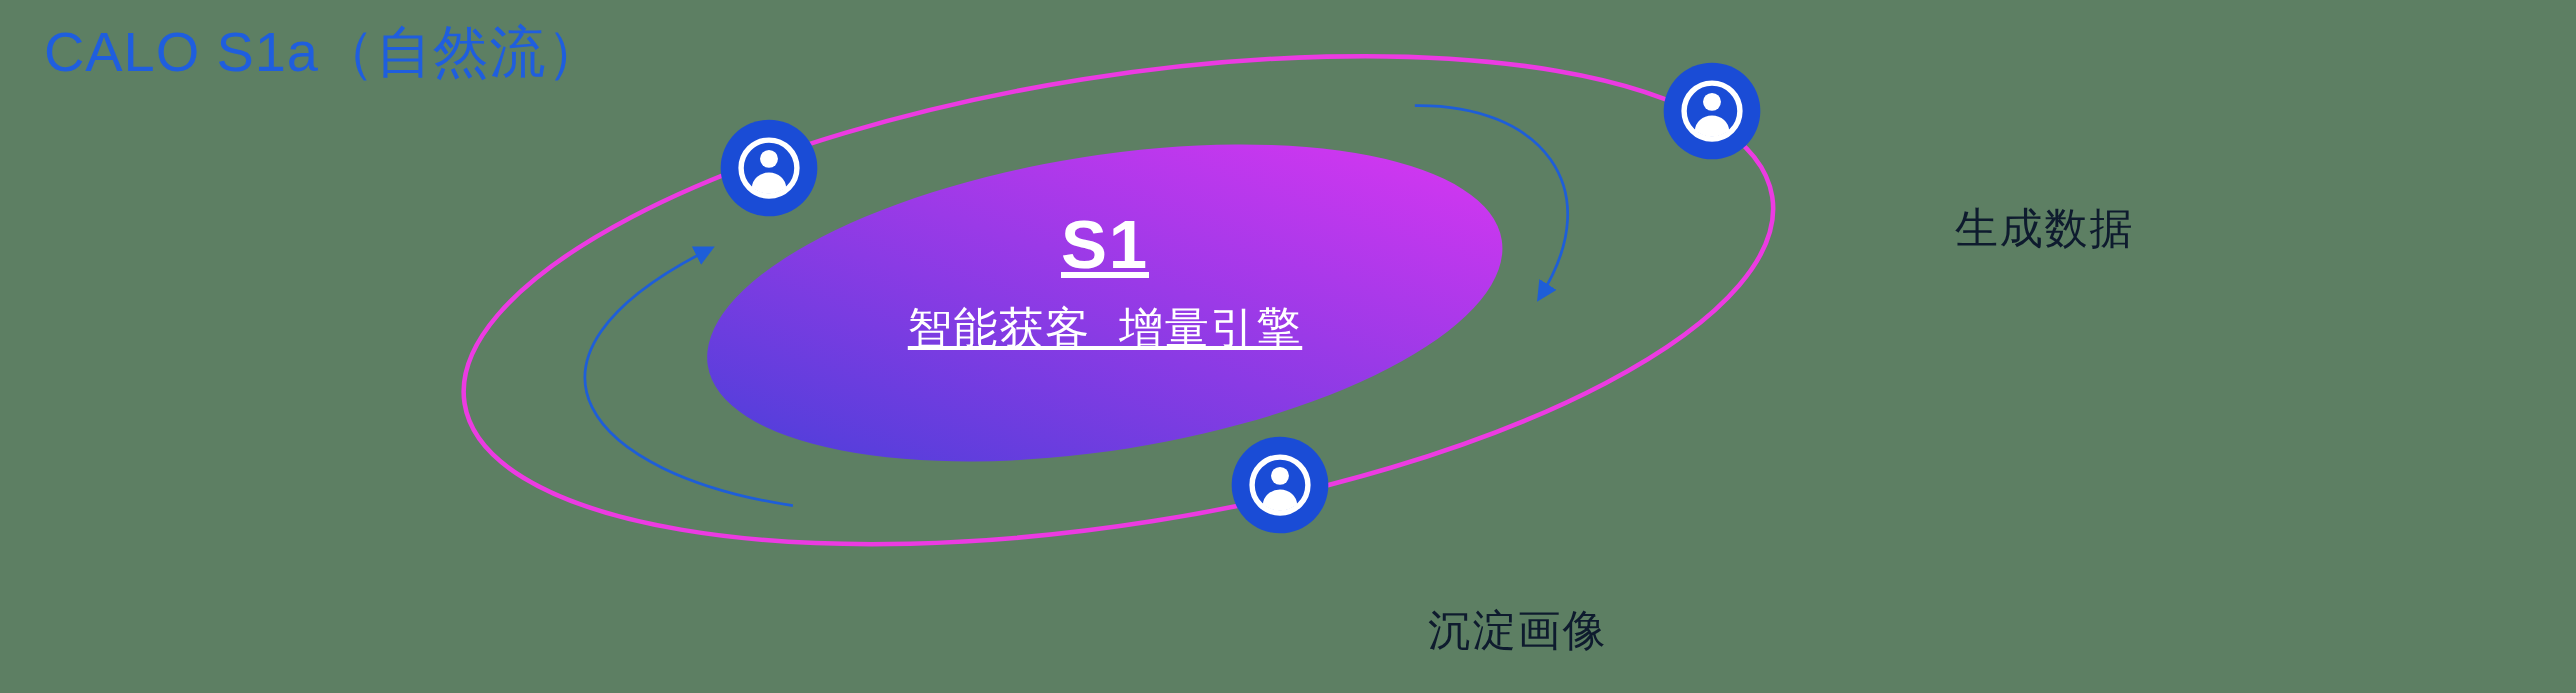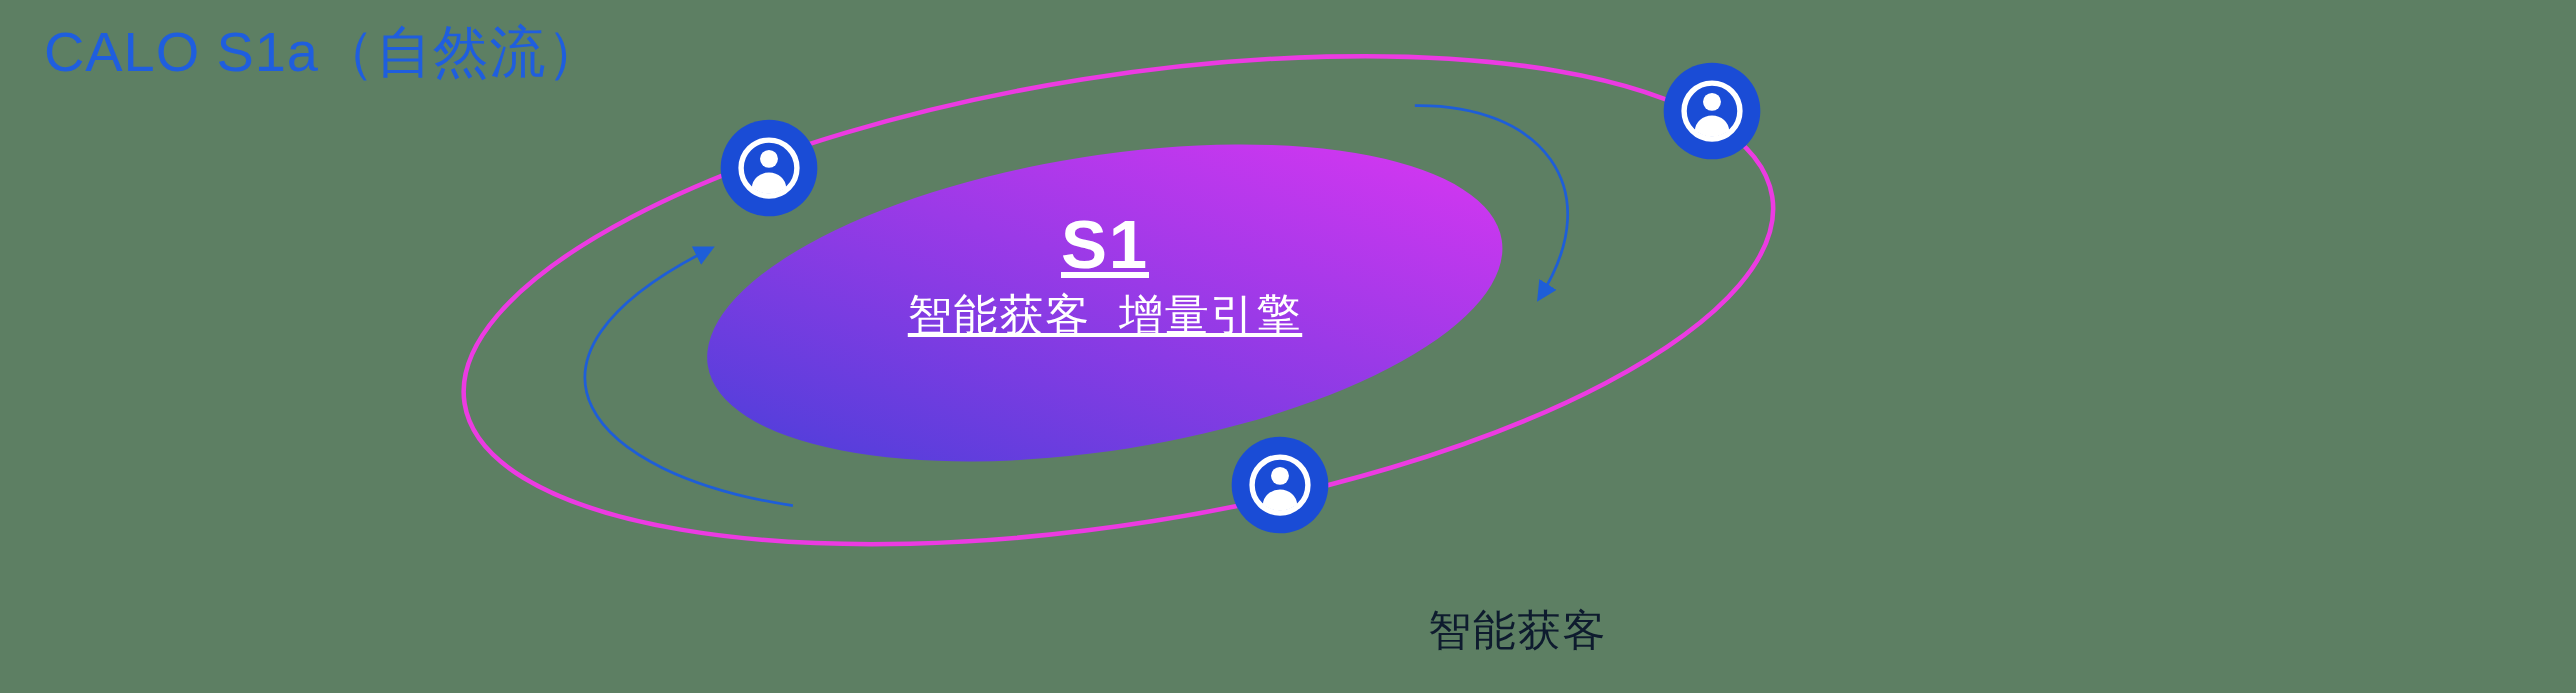--- a/index.html
+++ b/index.html
@@ -43,21 +43,21 @@
   .label-s1b-title{left:1819px;top:73px;}
   .label-s1b-sub{left:1955px;top:204px;}
   .label-s1c-title{left:1368px;top:487px;}
   .label-s1c-sub{left:1428px;top:606px;}
 
   .center-block{
     position:absolute;left:1105px;top:205px;transform:translateX(-50%);
     text-align:center;color:var(--center-text);text-decoration:underline;
   }
   .center-title{font-size:69px;font-weight:600;letter-spacing:1.8px;}
-  .center-sub{font-size:44px;font-weight:500;margin-top:2px;white-space:pre;letter-spacing:1.8px;}
+  .center-sub{font-size:44px;font-weight:500;margin-top:15px;white-space:pre;letter-spacing:1.8px;}
 </style>
 </head>
 <body>
 
 <div class="stage">
 
   <svg class="shapes" viewBox="0 0 2833 763" xmlns="http://www.w3.org/2000/svg">
     <defs>
       <linearGradient id="coreGrad" x1="0%" y1="85%" x2="100%" y2="15%">
         <stop class="grad-start" offset="0"></stop>
@@ -119,17 +119,18 @@
         </defs>
       <circle cx="24" cy="24" r="23.2" fill="var(--node-blue)"></circle>
       <circle cx="24" cy="24" r="13.4" fill="none" stroke="#ffffff" stroke-width="2.6"></circle>
       <circle cx="24" cy="19.6" r="4.3" fill="#ffffff"></circle>
       <ellipse cx="24" cy="33.6" rx="8.2" ry="7.4" fill="#ffffff" clip-path="url(#clipC)"></ellipse>
     </svg>
   </div>
 
   <div class="label label-title label-s1a-title">CALO S1a（自然流）</div>
 
+  <div class="label label-sub label-s1b-sub">生成数据</div>
 
-  <div class="label label-sub label-s1c-sub">智能获客</div>
+  <div class="label label-sub label-s1c-sub">沉淀画像</div>
 
 </div>
 
 
 </body></html>

